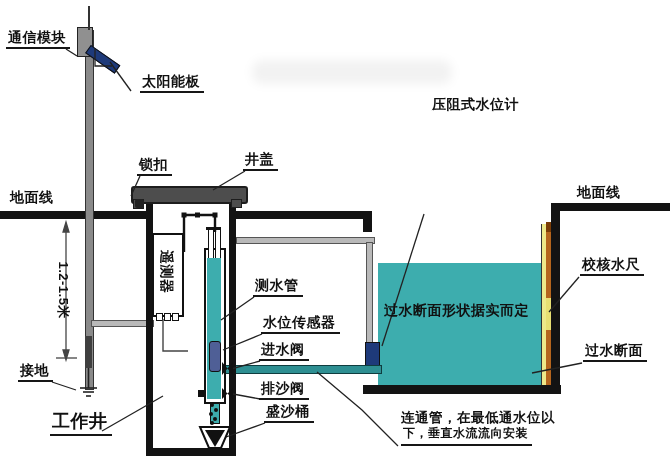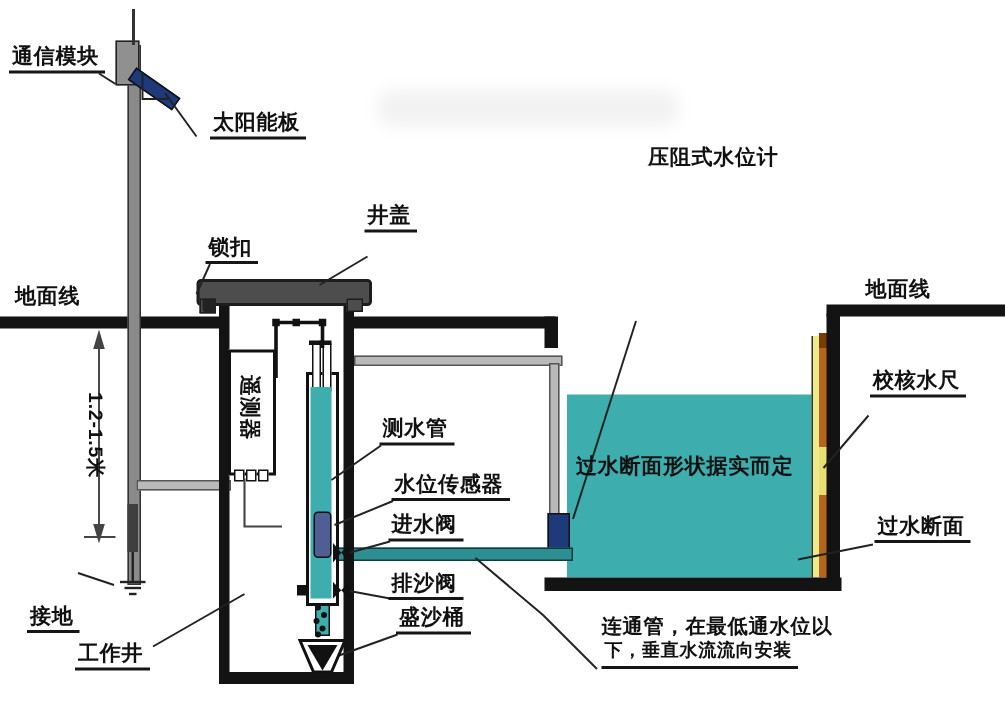--- a/index.html
+++ b/index.html
@@ -134,29 +134,29 @@
 
     <path d="M200,427 L230,427 L221,448 L209,448 Z" fill="#fff" stroke="#111" stroke-width="2"></path>
     <path d="M205,430 L225,430 L215,447 Z" fill="#111"></path>
   </svg>
 
   <div class="label ul" style="left:6px;top:30px;">通信模块</div>
   <div class="label ul" style="left:129px;top:74px;margin-left:11px;">太阳能板</div>
   <div class="label" style="left:10px;top:190px;">地面线</div>
   <div class="label" style="left:577px;top:185px;">地面线</div>
   <div class="label ul" style="left:137px;top:157px;">锁扣</div>
-  <div class="label ul" style="left:243px;top:136px;">井盖</div>
+  <div class="label ul" style="left:243px;top:152px;">井盖</div>
   <div class="label ul" style="left:253px;top:278px;">测水管</div>
   <div class="label ul" style="left:261px;top:315px;">水位传感器</div>
   <div class="label ul" style="left:259px;top:342px;">进水阀</div>
   <div class="label ul" style="left:259px;top:381px;">排沙阀</div>
   <div class="label ul" style="left:264px;top:404px;">盛沙桶</div>
-  <div class="label ul" style="left:50px;top:428px;font-size:14px;">工作井</div>
-  <div class="label ul" style="left:18px;top:363px;margin-top:40px;">接地</div>
+  <div class="label ul" style="left:50px;top:412px;font-size:18px;">工作井</div>
+  <div class="label ul" style="left:18px;top:363px;">接地</div>
   <div class="label" style="left:432px;top:97px;font-size:14px;">压阻式水位计</div>
   <div class="label" style="left:384px;top:303px;font-size:14px;z-index:31;">过水断面形状据实而定</div>
-  <div class="label ul" style="left:580px;top:246px;">校核水尺</div>
+  <div class="label ul" style="left:580px;top:257px;">校核水尺</div>
   <div class="label ul" style="left:583px;top:343px;">过水断面</div>
   <div class="label" style="left:401px;top:411px;font-size:13.5px;">连通管，在最低通水位以</div>
   <div class="label ul" style="left:401px;top:427px;font-size:12px;padding-bottom:4px;">下，垂直水流流向安装</div>
   <div class="label vert" style="left:8px;top:283px;width:110px;text-align:center;font-size:13px;">1.2-1.5米</div>
 
 </div>
 
 </body></html>

